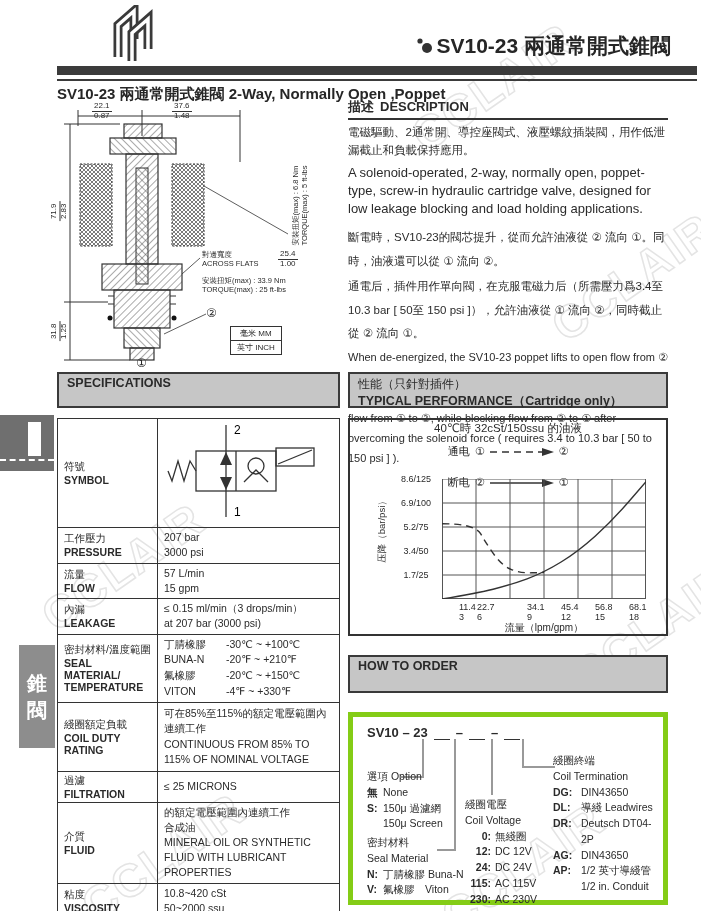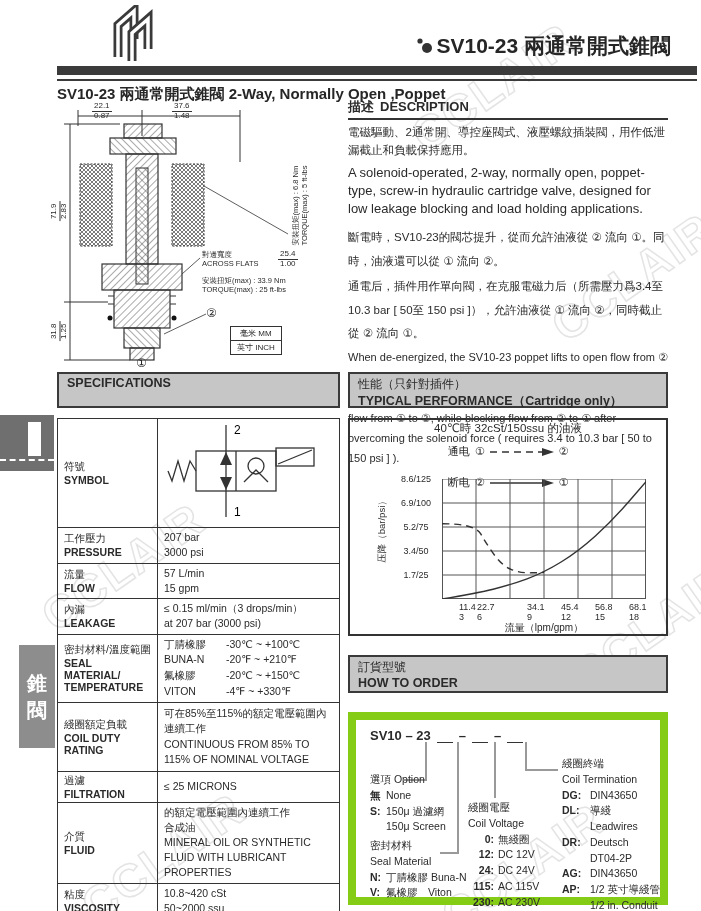--- a/index.html
+++ b/index.html
@@ -75,21 +75,21 @@
   .leg{position:absolute;left:0;width:100%;display:flex;justify-content:center;align-items:center;
        gap:5px;font-size:11px;}
   .plot{position:absolute;left:92px;top:59px;}
   .ytick{position:absolute;width:44px;left:44px;text-align:center;font-size:9px;}
   .ylab{position:absolute;left:-18px;top:103px;width:100px;text-align:center;font-size:9.5px;
         transform:rotate(-90deg);}
   .xtick{position:absolute;top:182px;width:34px;text-align:left;font-size:9px;line-height:1.15;}
   .xlab{position:absolute;left:92px;top:201px;width:204px;text-align:center;font-size:10px;}
 
   
-  .order-box{position:absolute;left:348px;top:712px;width:320px;height:193px;border:8px solid #84cc16;
+  .order-box{position:absolute;left:348px;top:712px;width:320px;height:193px;border:5px solid #84cc16;
              font-size:10.5px;}
   .model-line{position:absolute;left:14px;top:8px;font-size:13px;font-weight:bold;display:flex;
               align-items:flex-end;gap:6px;}
   .blank{display:inline-block;width:16px;border-bottom:1.5px solid #333;height:12px;}
   .ob{position:absolute;line-height:1.5;}
   .ob .ti{display:block;}
   .ob .item{display:flex;gap:4px;}
   .ob .code{font-weight:bold;min-width:12px;}
   .ob .codeR{font-weight:bold;width:26px;text-align:right;}
   .ob .lbl{white-space:pre-line;}
@@ -420,21 +420,20 @@
 12</span>
     <span class="xtick pre" style="left:245px;">56.8
 15</span>
     <span class="xtick pre" style="left:279px;">68.1
 18</span>
     <div class="xlab">流量（lpm/gpm）</div>
   </div>
 
   
   <div class="gray-head wide z" style="left:348px;top:655px;height:38px;">
-    <span class="zh">訂貨型號</span>
     <span class="en">HOW TO ORDER</span>
   </div>
 
   <div class="order-box z">
     <svg class="abs" style="left:0;top:0;" width="320" height="193" viewBox="0 0 320 193">
       <g stroke="#999" stroke-width="2" fill="none">
         <polyline points="70,22 70,60 48,60"></polyline>
         <polyline points="102,22 102,133 84,133"></polyline>
         <polyline points="139,22 139,78"></polyline>
         <polyline points="170,22 170,50 202,50"></polyline>
@@ -493,21 +492,21 @@
       <div class="item">
           <span class="codeR">115:</span>
           <span class="lbl">AC 115V</span>
         </div>
       <div class="item">
           <span class="codeR">230:</span>
           <span class="lbl">AC 230V</span>
         </div>
     </div>
 
-    <div class="ob" style="left:206px;top:36px;">
+    <div class="ob" style="left:200px;top:36px;">
       <span class="ti">綫圈終端</span>
       <span class="ti">Coil Termination</span>
       <div class="item">
           <span class="code" style="min-width:24px;">DG:</span>
           <span class="lbl">DIN43650</span>
         </div>
       <div class="item">
           <span class="code" style="min-width:24px;">DL:</span>
           <span class="lbl">導綫 Leadwires</span>
         </div>

